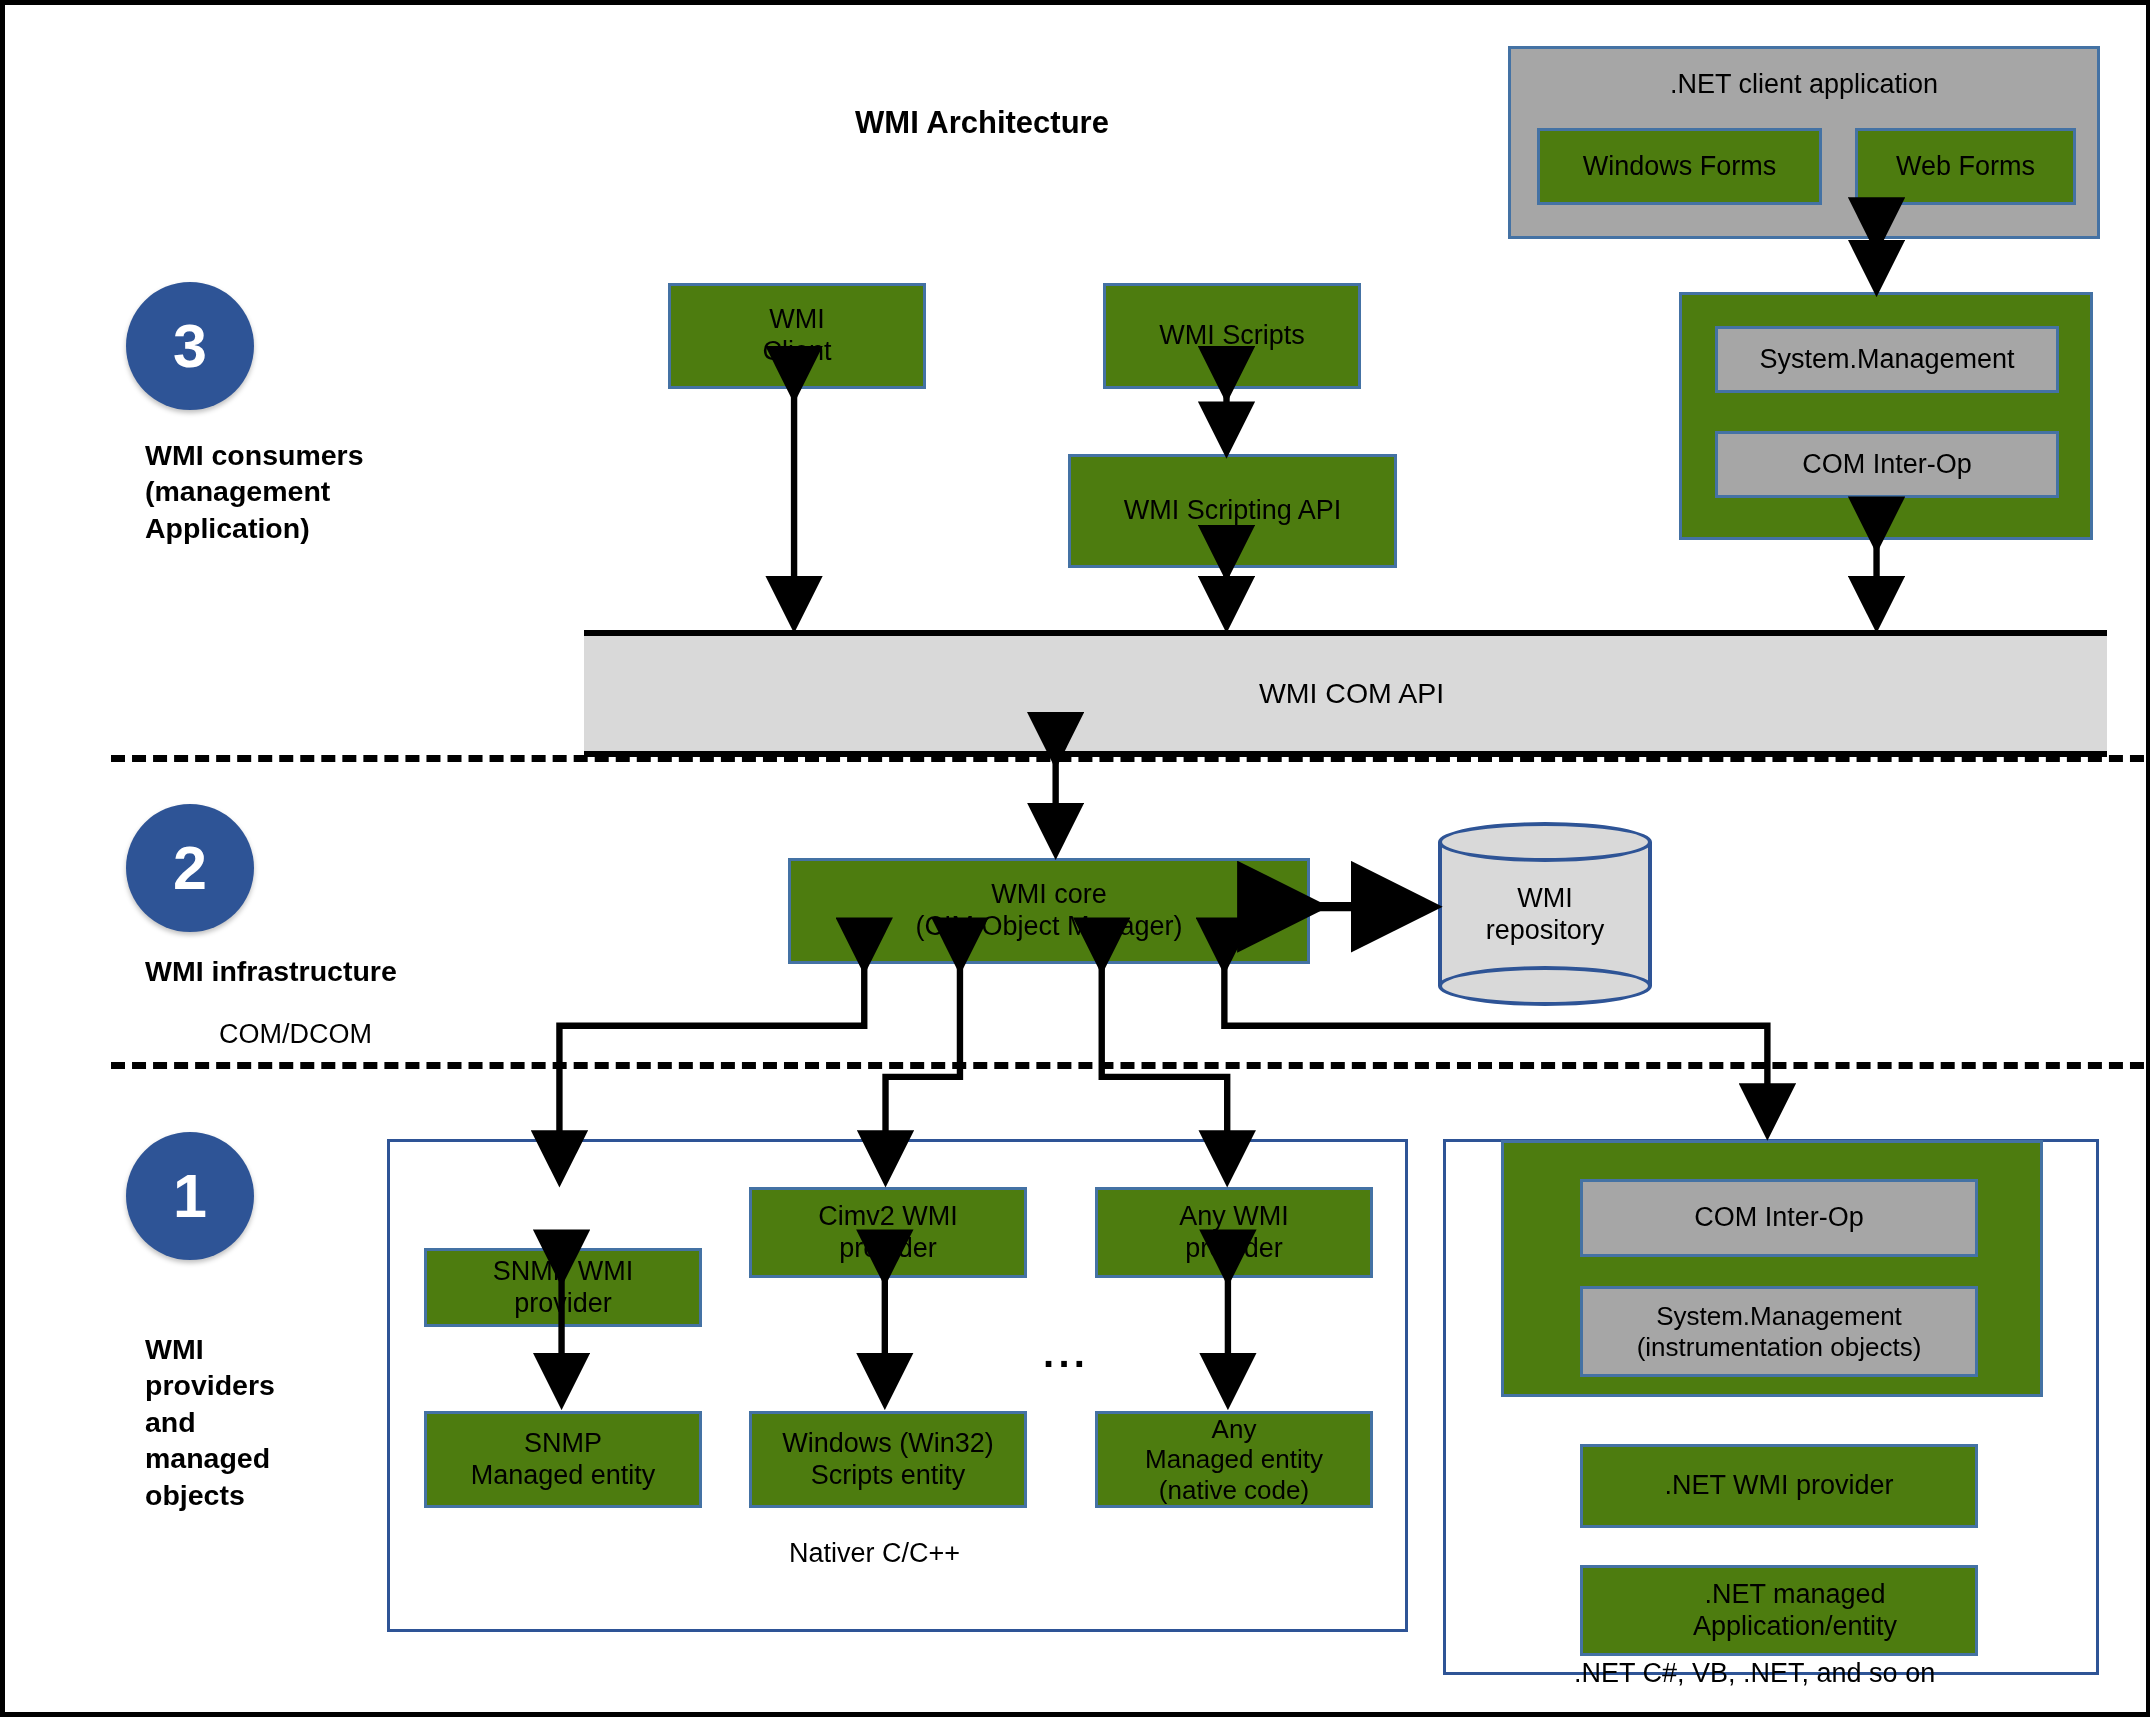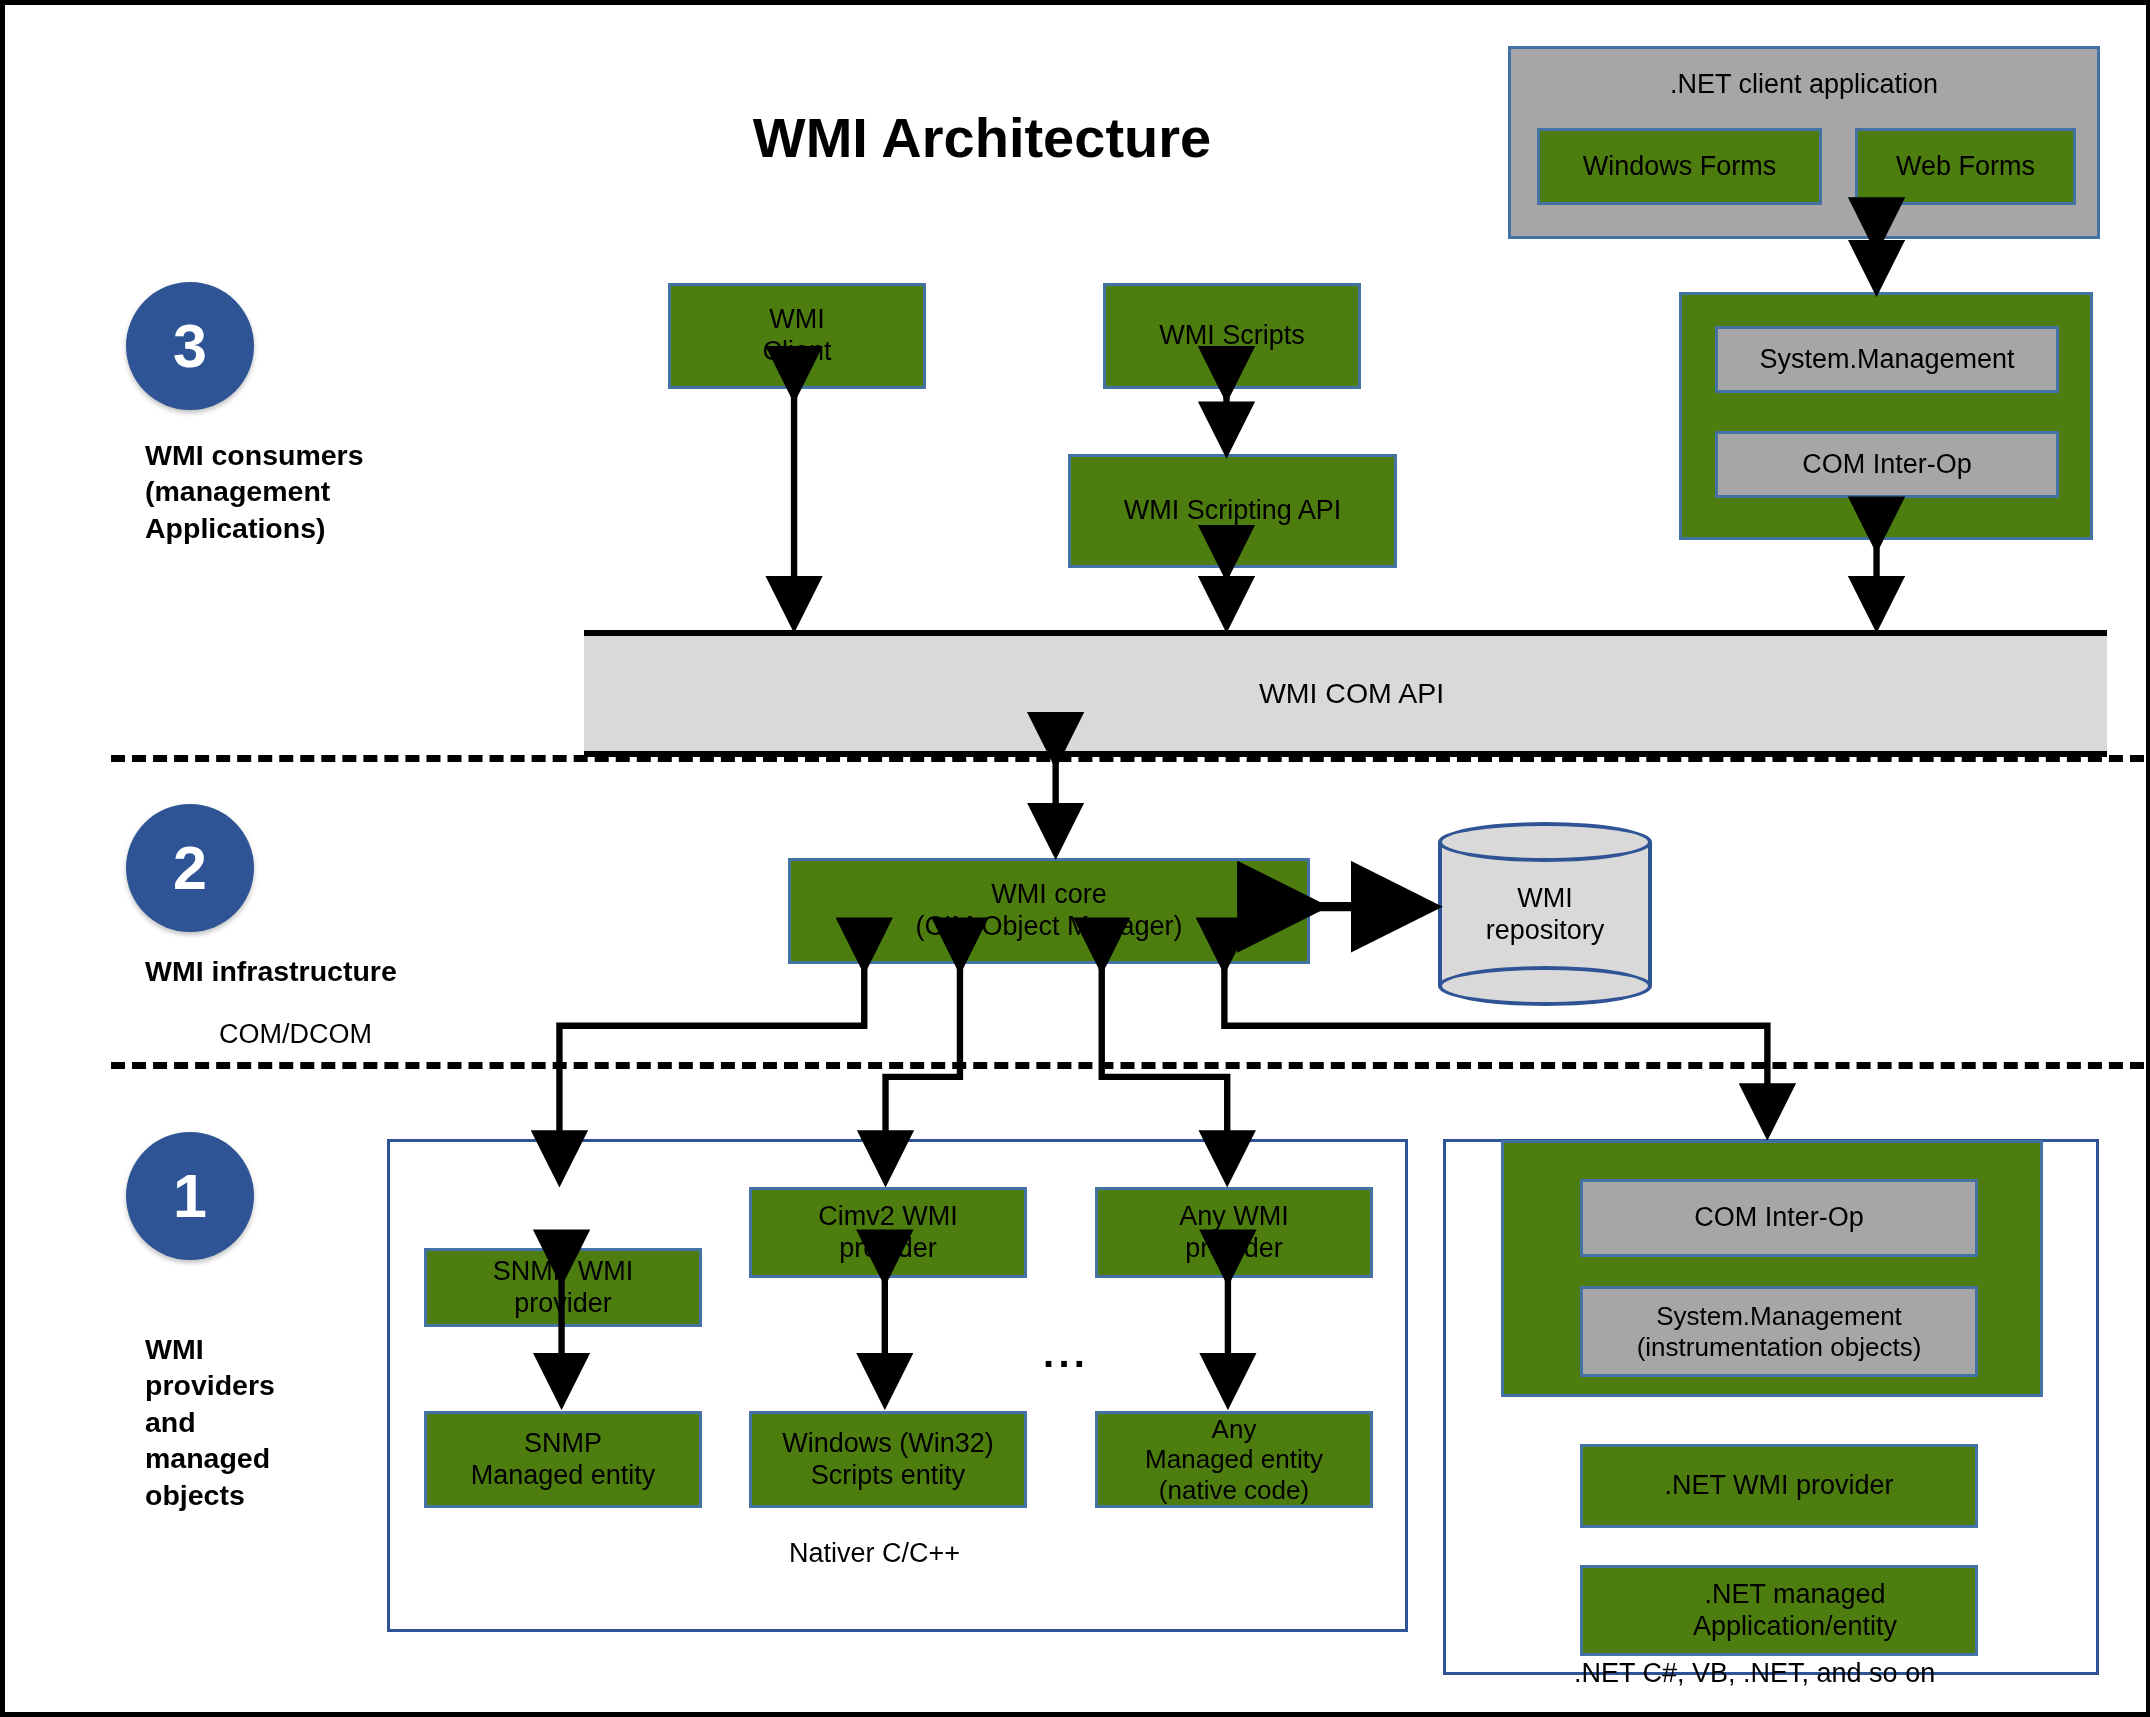--- a/index.html
+++ b/index.html
@@ -33,21 +33,21 @@
   .bar{background:#d9d9d9;border-top:6.4px solid #000000;border-bottom:6.4px solid #000000;border-left:0;border-right:0;padding-left:12px;}
   .f36{font-size:26px;}
   .f38{font-size:27px;}
   .f40{font-size:28.5px;}
 
   
   #title{
     position:absolute;
     left:713px; top:100px; width:528px;
     text-align:center;
-    font-size:56px;
+    font-size:31px;
     font-weight:bold;
     color:#000000;
   }
 
   
   .step-circle{
     position:absolute;
     width:128px;height:128px;
     border-radius:50%;
     background:#2e5496;
@@ -128,21 +128,21 @@
 </head>
 <body>
 
 <div id="canvas">
 
   <div id="title">WMI Architecture</div>
 
   <div class="step-circle" style="left:121px;top:277px;">3</div>
   <div class="step-label" style="left:140px;top:432px;width:299px;">WMI consumers
 (management
-Applications)</div>
+Application)</div>
 
   <div class="node fill-dark f38" style="left:1503px;top:41px;width:592px;height:193px;align-items:flex-start;padding-top:20px;">
     <span>.NET client application</span>
   </div>
   <div class="node fill-light f38" style="left:1532px;top:123px;width:285px;height:77px;">Windows Forms</div>
   <div class="node fill-light f38" style="left:1850px;top:123px;width:221px;height:77px;">Web Forms</div>
 
   <div class="node fill-light f38" style="left:663px;top:278px;width:258px;height:106px;">WMI
 Client</div>
 

